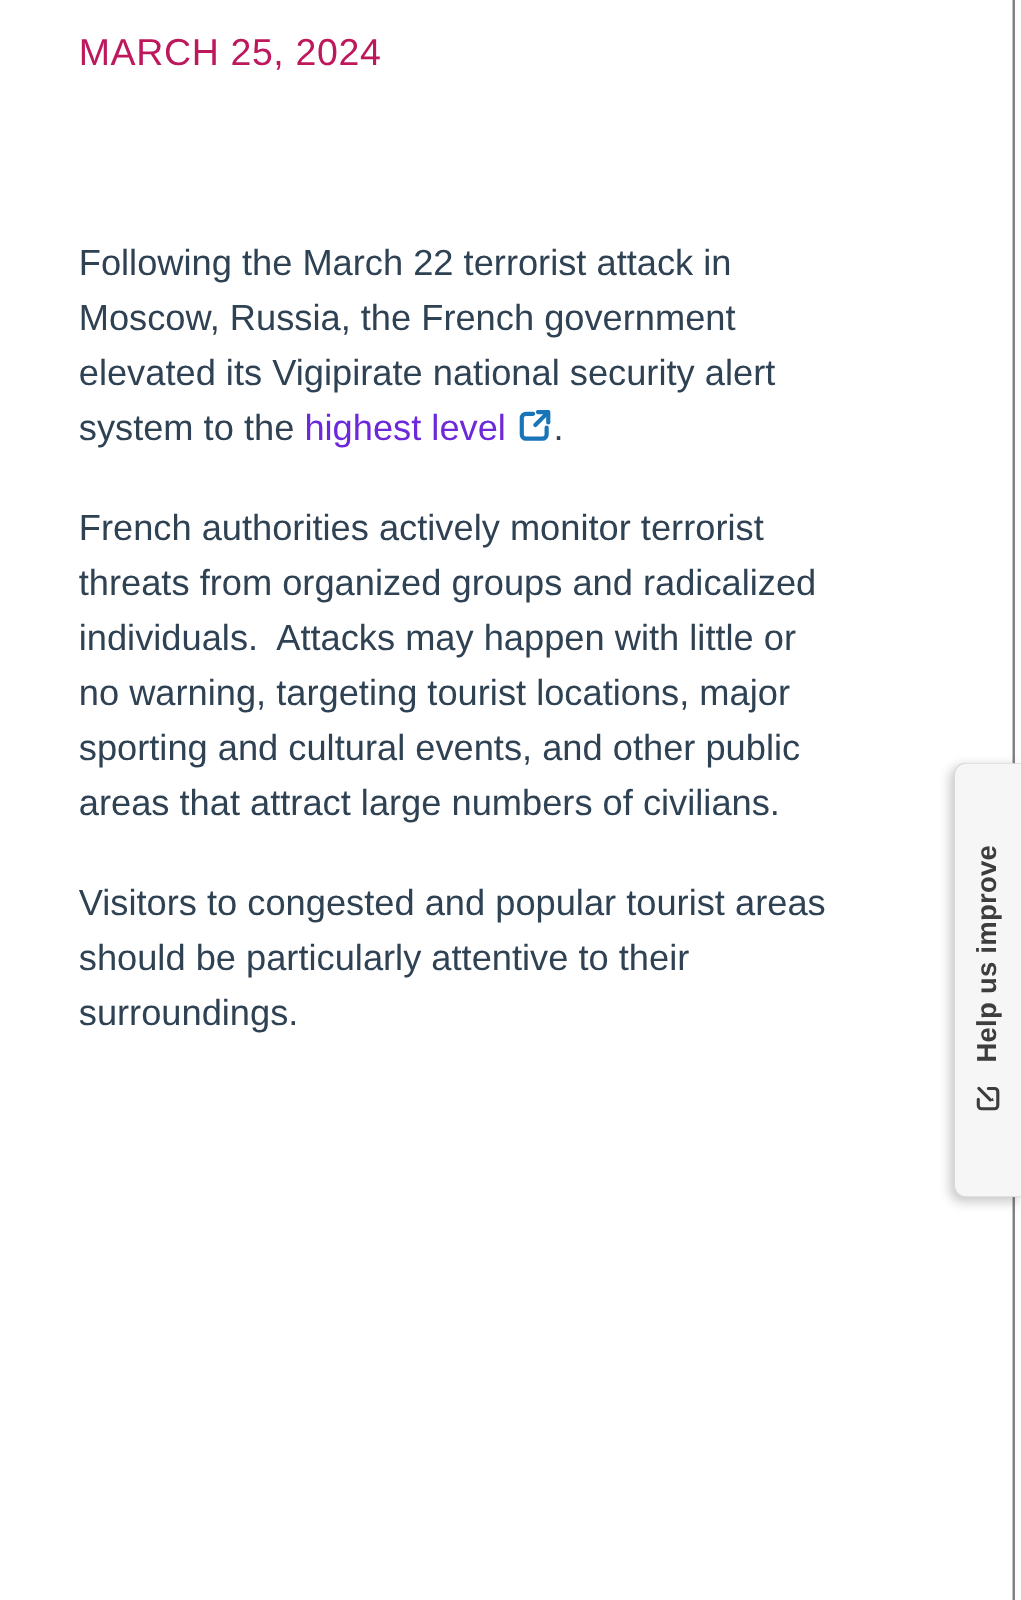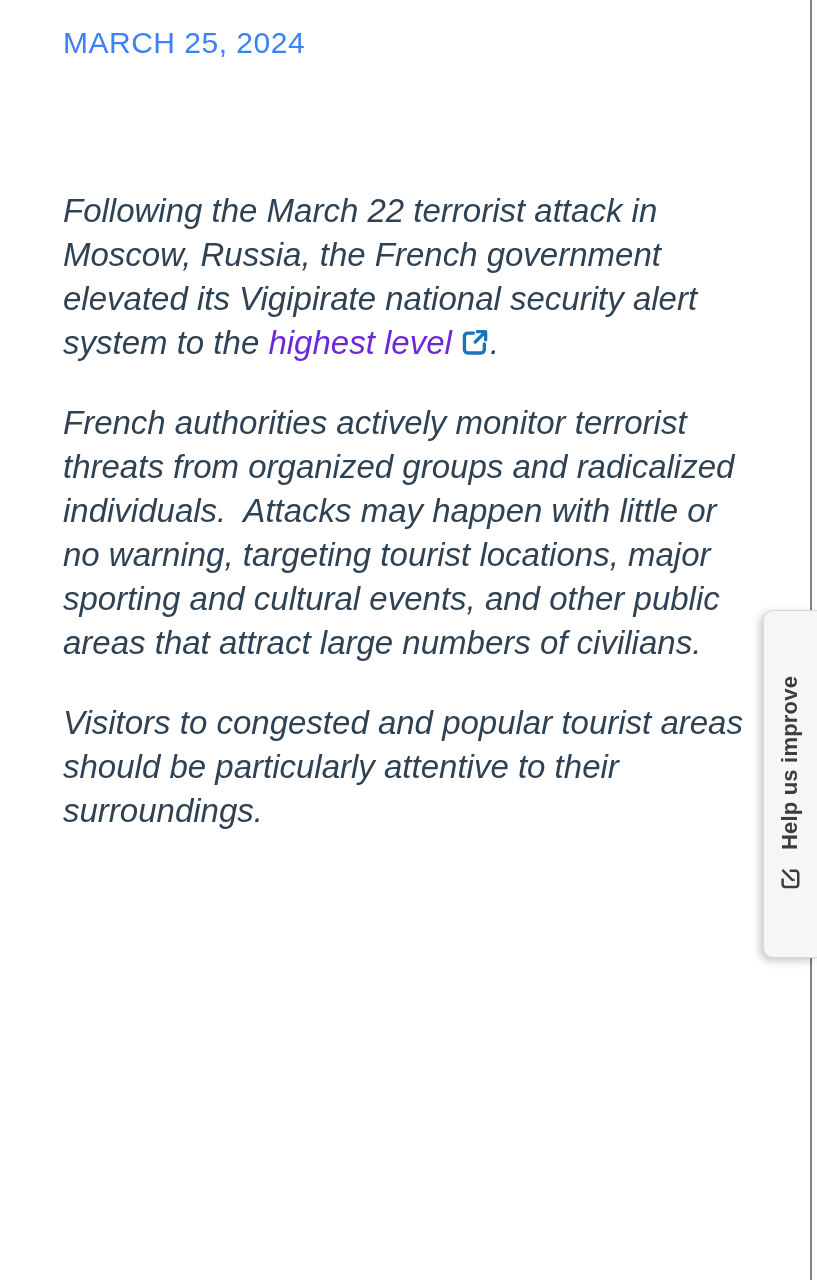--- a/index.html
+++ b/index.html
@@ -13,31 +13,30 @@
   .page { position: absolute; inset: 0; }
 
   .content {
     position: absolute;
     left: 63px; top: 25px;
     width: 692px;
   }
   .date {
     font-size: 30px;
     line-height: 36px;
-    color: #3b82f6;
+    color: #be185d;
     letter-spacing: 0.5px;
     margin: 0 0 128px 0;
   }
   .para {
-    font-size: 33px;
+    font-size: 29px;
     line-height: 44px;
     color: #2f4254;
     margin: 0 0 36px 0;
     white-space: pre-wrap;
-    font-style: italic;
   }
   .inline-link {
     color: #6d28d9;
     text-decoration: none;
     cursor: pointer;
   }
   .ext-icon {
     width: 31px; height: 31px;
     margin-left: 7px;
     vertical-align: -4px;

